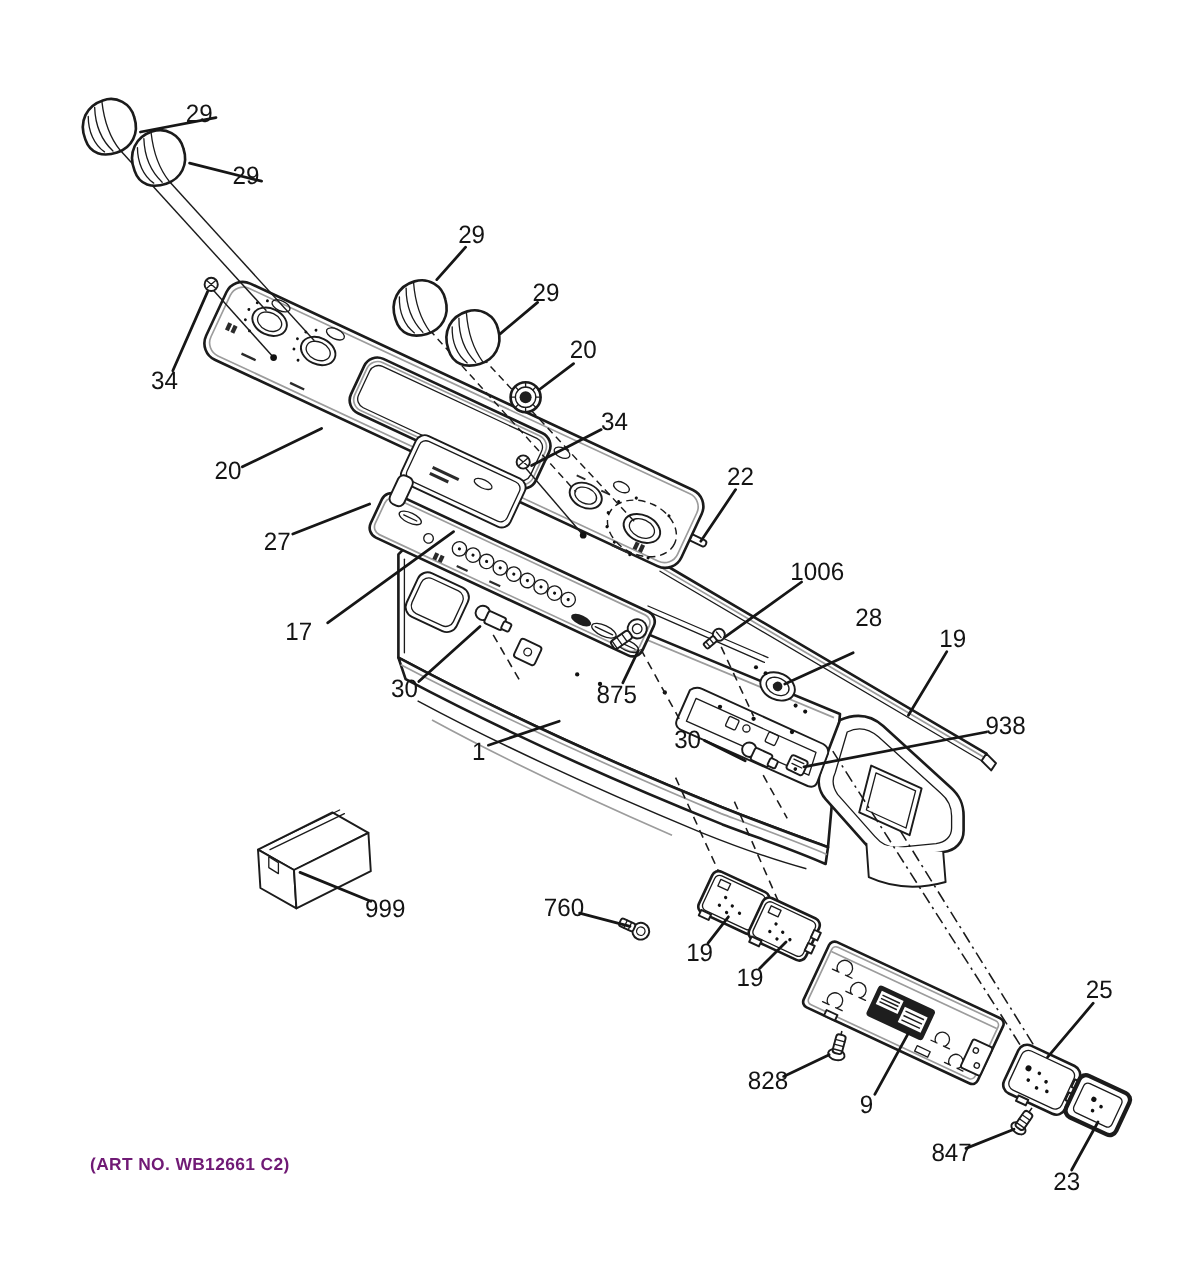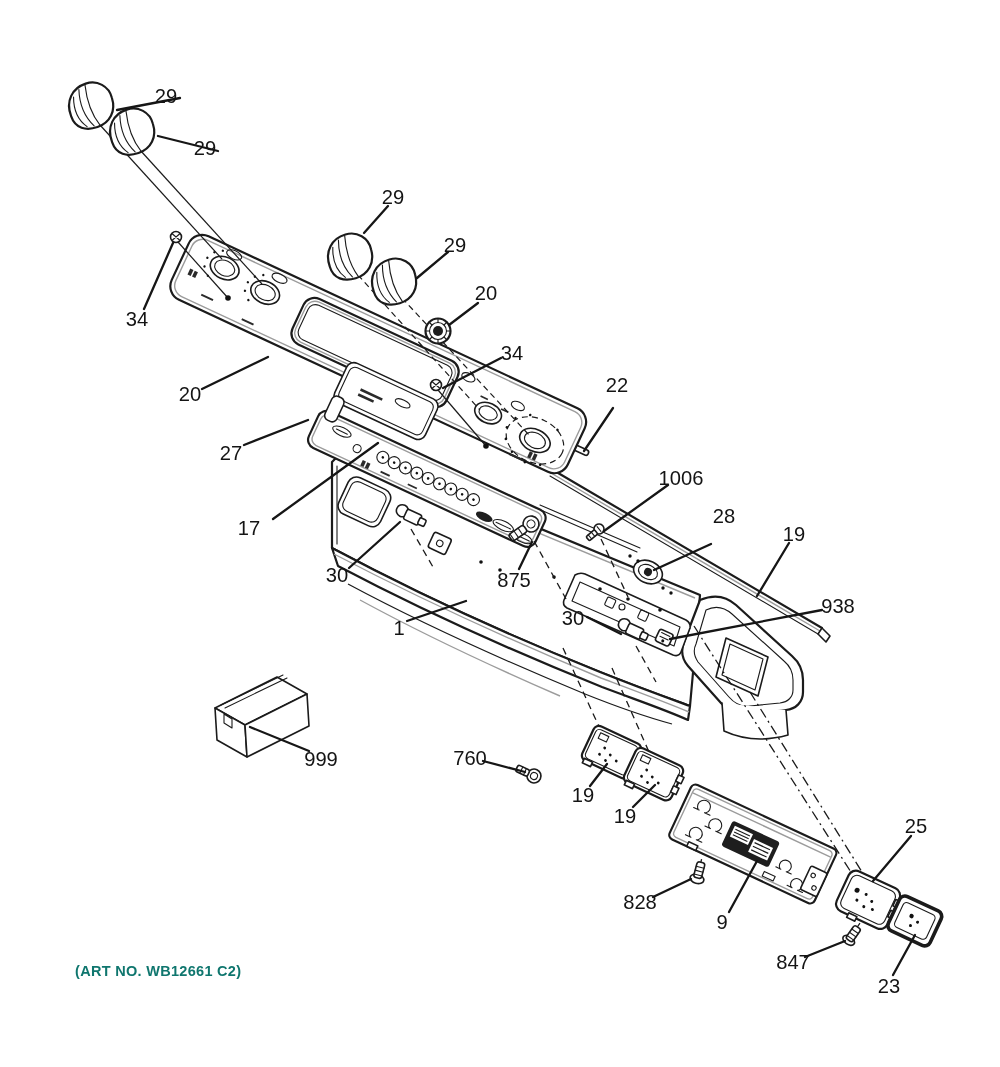--- a/index.html
+++ b/index.html
@@ -2,21 +2,21 @@
 <html><head>
 <meta charset="utf-8">
 <style>
   html,body{margin:0;padding:0;background:#fff;}
   #stage{position:relative;width:1000px;height:1067px;background:#ffffff;overflow:hidden;
          font-family:"Liberation Sans",sans-serif;}
   #art{position:absolute;left:0;top:0;}
   .plabel{position:absolute;transform:translate(-50%,-50%) scaleX(.96);
           font-size:21px;font-weight:400;color:#141414;white-space:nowrap;line-height:1;}
   .artno{position:absolute;left:75px;top:963px;font-size:14.5px;font-weight:bold;
-         letter-spacing:.3px;color:#0f766e;}
+         letter-spacing:.3px;color:#701a75;}
   
   .ln2{fill:#fff;stroke:#1b1b1b;stroke-width:2.2;stroke-linejoin:round;stroke-linecap:round;}
   .ln15{fill:#fff;stroke:#1b1b1b;stroke-width:1.6;stroke-linejoin:round;stroke-linecap:round;}
   .ln1{fill:none;stroke:#1b1b1b;stroke-width:1.1;stroke-linejoin:round;stroke-linecap:round;}
   .gln{fill:none;stroke:#9c9c9c;stroke-width:1.4;}
   .thin{fill:none;stroke:#1b1b1b;stroke-width:1.2;}
   .dash{fill:none;stroke:#1b1b1b;stroke-width:1.3;stroke-dasharray:7 5;}
   .dashdot{fill:none;stroke:#1b1b1b;stroke-width:1.3;stroke-dasharray:10 4 2 4;}
   .dasht{fill:none;stroke:#1b1b1b;stroke-width:1.2;stroke-dasharray:6 4;}
   .ldr{fill:none;stroke:#161616;stroke-width:2.3;stroke-linecap:round;}
@@ -423,21 +423,21 @@
 </svg>
 
   <div class="plabel" style="left:166px;top:95px">29</div>
   <div class="plabel" style="left:205px;top:147px">29</div>
   <div class="plabel" style="left:393px;top:196px">29</div>
   <div class="plabel" style="left:455px;top:244px">29</div>
   <div class="plabel" style="left:137px;top:318px">34</div>
   <div class="plabel" style="left:486px;top:292px">20</div>
   <div class="plabel" style="left:512px;top:352px">34</div>
   <div class="plabel" style="left:190px;top:393px">20</div>
-  <div class="plabel" style="left:617px;top:384px">22</div>
+  <div class="plabel" style="left:617px;top:398px">22</div>
   <div class="plabel" style="left:231px;top:452px">27</div>
   <div class="plabel" style="left:249px;top:527px">17</div>
   <div class="plabel" style="left:681px;top:477px">1006</div>
   <div class="plabel" style="left:724px;top:515px">28</div>
   <div class="plabel" style="left:794px;top:533px">19</div>
   <div class="plabel" style="left:337px;top:574px">30</div>
   <div class="plabel" style="left:514px;top:579px">875</div>
   <div class="plabel" style="left:838px;top:605px">938</div>
   <div class="plabel" style="left:573px;top:617px">30</div>
   <div class="plabel" style="left:399px;top:627px">1</div>

